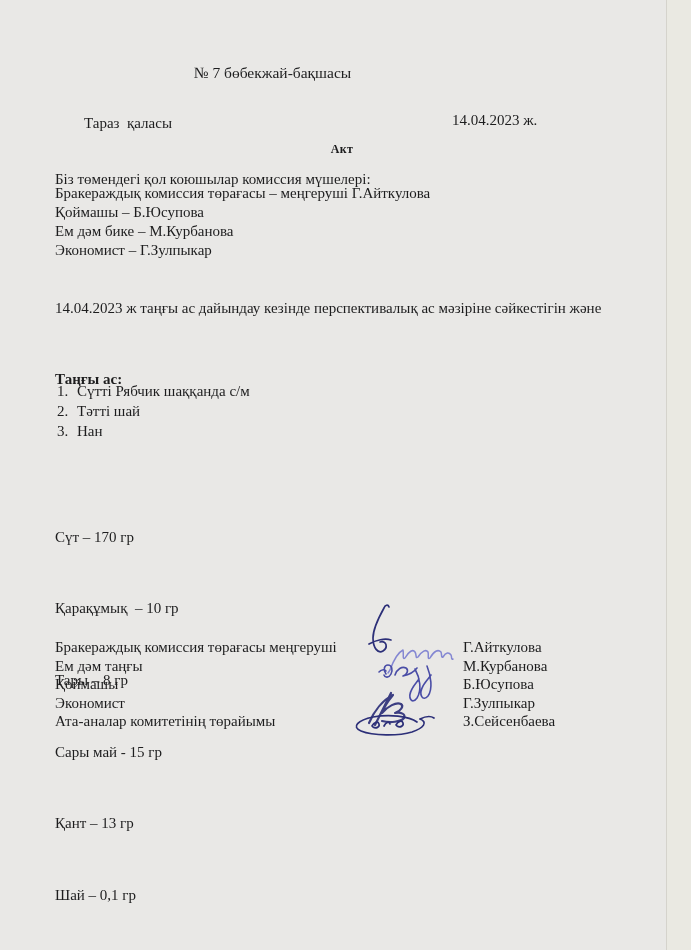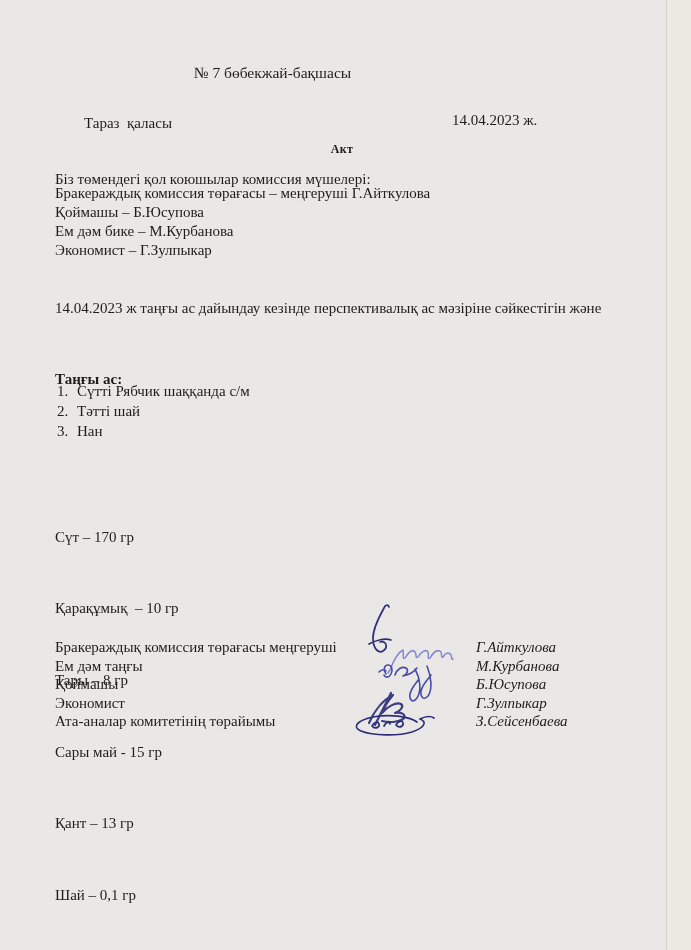--- a/index.html
+++ b/index.html
@@ -17,21 +17,21 @@
   .date{left:452px;top:112px;text-align:center;}
   .act-title{left:0;top:142px;width:684px;text-align:center;font-weight:bold;font-size:12px;letter-spacing:.4px;}
   .intro{left:55px;top:171px;}
   .commission{left:55px;top:184px;line-height:19px;}
   .statement{left:55px;top:299px;line-height:18.8px;}
   .menu-title{left:55px;top:341px;font-weight:bold;margin-top:30px;}
   .menu{left:57px;top:381px;line-height:20px;}
   .menu .num{display:inline-block;width:20px;}
   .ingredients{left:55px;top:457px;line-height:17.9px;white-space:pre;}
   .roles{left:55px;top:638px;line-height:18.6px;}
-  .names{left:476px;top:638px;line-height:18.6px;font-style:italic;}
+  .names{left:463px;top:638px;line-height:18.6px;}
   .sigs{position:absolute;left:345px;top:595px;width:130px;height:150px;}
   .sigs path{fill:none;stroke-linecap:round;stroke-linejoin:round;}
   .sig-dark{stroke:var(--signature-dark,#2c2f78);stroke-width:1.7;}
   .sig-bold{stroke:var(--signature-dark,#2c2f78);stroke-width:2.2;opacity:.92;}
   .sig-mid{stroke:var(--signature-mid,#4a4da6);stroke-width:1.6;}
   .sig-light{stroke:var(--signature-light,#8487d2);stroke-width:1.5;}
   .paper-edge{
     position:absolute;left:666px;top:0;width:25px;height:950px;
     background:#eceadf;opacity:.55;border-left:1px solid rgba(185,182,170,.75);
   }

